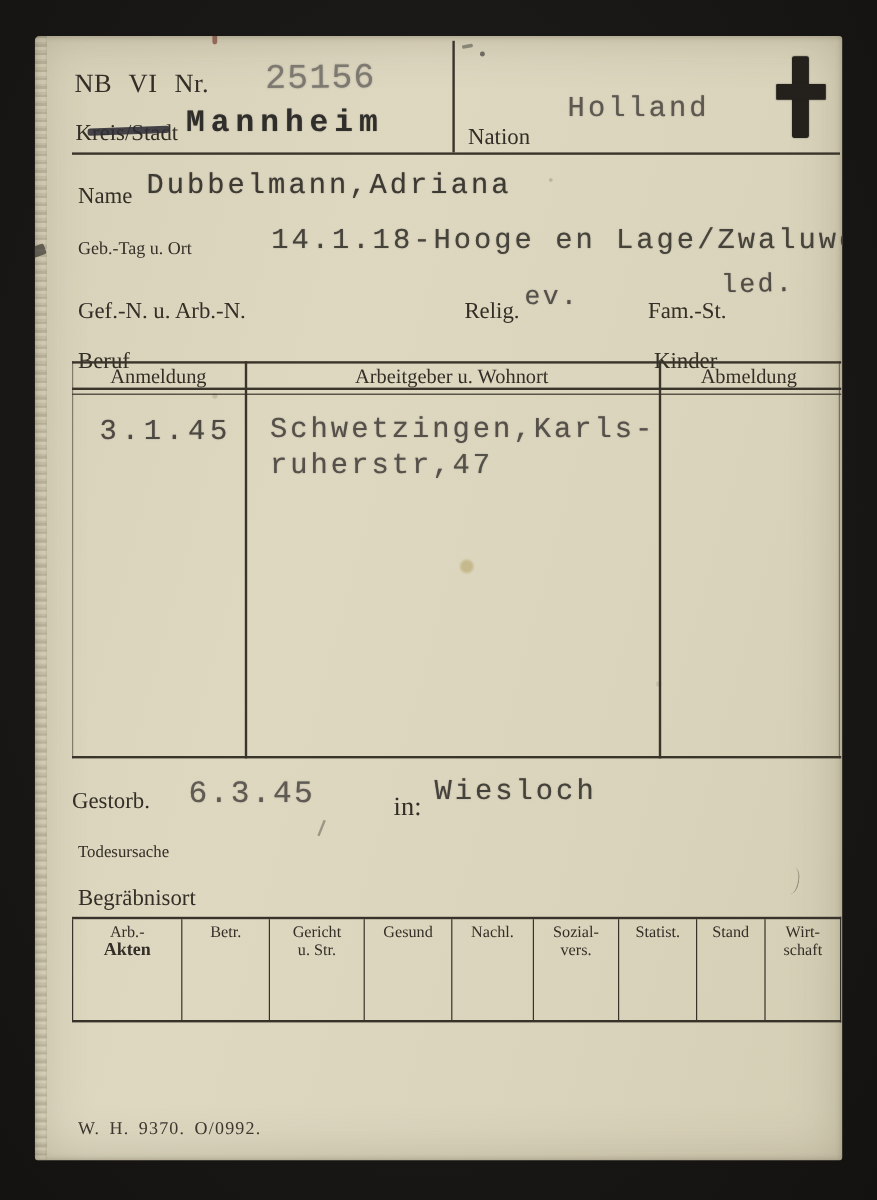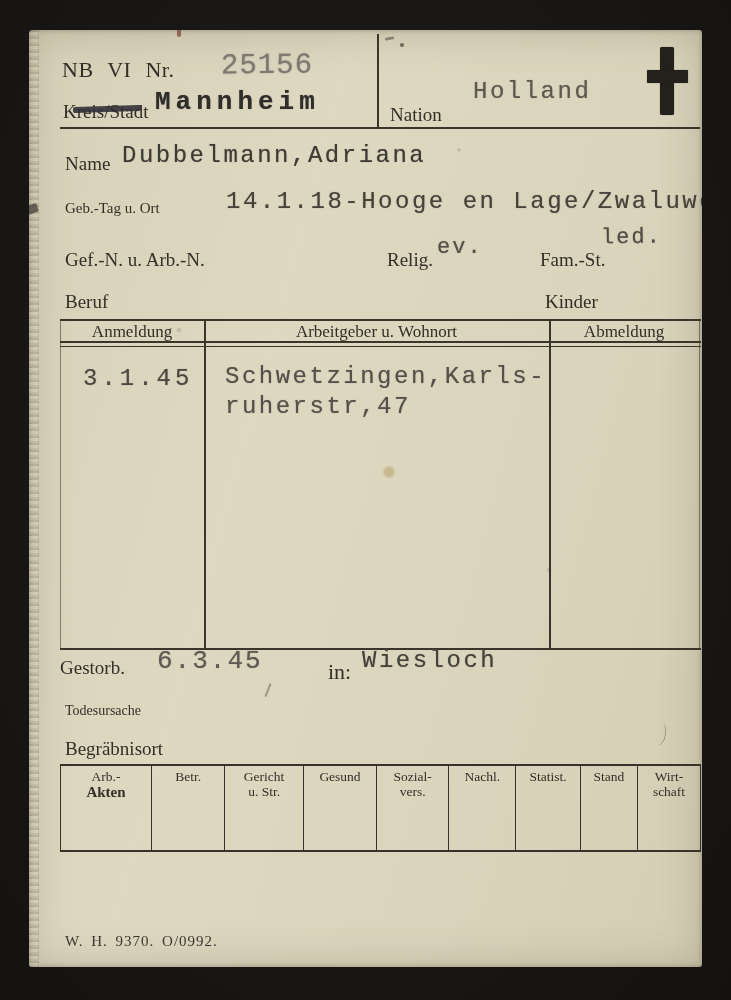--- a/index.html
+++ b/index.html
@@ -54,21 +54,21 @@
   [data-name="birth-label"]    { left:36px; top:170px; font-size:15px; }
   [data-name="birth-value"]    { left:197px; top:158px; color:#46433b; }
   [data-name="prisoner-label"] { left:36px; top:219px; font-size:19px; }
   [data-name="religion-label"] { left:358px; top:219px; font-size:19px; }
   [data-name="religion-value"] { left:408px; top:205px; font-size:22px; letter-spacing:2px; color:#54504a; }
   [data-name="marital-label"]  { left:511px; top:219px; font-size:19px; }
   [data-name="marital-value"]  { left:572px; top:195px; font-size:22px; letter-spacing:2px; color:#514d46; transform:rotate(-1deg); }
   [data-name="profession-label"] { left:36px; top:261px; font-size:19px; }
   [data-name="children-label"] { left:516px; top:261px; font-size:19px; }
 
-  .regtable { position:absolute; left:31px; top:289px; width:641px; height:331px; }
+  .regtable { position:absolute; left:31px; top:271px; width:641px; height:331px; }
   .regtable .h-top    { left:0; top:0; width:641px; height:2px; }
   .regtable .h-dbl1   { left:0; top:22px; width:641px; height:1.6px; }
   .regtable .h-dbl2   { left:0; top:26.5px; width:641px; height:1.6px; }
   .regtable .h-bottom { left:0; top:329px; width:641px; height:2.2px; }
   .regtable .v-1 { left:144px; top:0; width:1.8px; height:331px; }
   .regtable .v-2 { left:489px; top:0; width:1.8px; height:331px; }
   .regtable .v-l { left:0; top:0; width:1.2px; height:331px; opacity:.55; }
   .regtable .v-r { left:639px; top:0; width:1.2px; height:331px; opacity:.55; }
   .regtable .colhead { position:absolute; top:3px; font-size:17px; text-align:center; color:#332f27; }
   [data-name="reg-col-anmeldung"]   { left:0; width:144px; }
@@ -168,22 +168,22 @@
     <div class="abs lbl" data-name="died-in-label">in:</div>
     <div class="abs typed" data-name="died-place">Wiesloch</div>
     <div class="abs lbl" data-name="cause-label">Todesursache</div>
     <div class="abs lbl" data-name="burial-label">Begräbnisort</div>
 
     <div class="filetable lbl" data-name="file-table">
       <div class="cell fc0" data-name="file-col-arb-akten"><span>Arb.-</span><br><span class="b">Akten</span></div>
       <div class="cell fc1" data-name="file-col-betr"><span>Betr.</span></div>
       <div class="cell fc2" data-name="file-col-gericht"><span>Gericht</span><br><span>u. Str.</span></div>
       <div class="cell fc3" data-name="file-col-gesund"><span>Gesund</span></div>
+      <div class="cell fc6" data-name="file-col-nachl"><span>Nachl.</span></div>
       <div class="cell fc7" data-name="file-col-sozialvers"><span>Sozial-</span><br><span>vers.</span></div>
-      <div class="cell fc6" data-name="file-col-nachl"><span>Nachl.</span></div>
       <div class="cell fc8" data-name="file-col-statist"><span>Statist.</span></div>
       <div class="cell fc9" data-name="file-col-stand"><span>Stand</span></div>
       <div class="cell fc10" data-name="file-col-wirtschaft"><span>Wirt-</span><br><span>schaft</span></div>
     </div>
 
     <div class="abs lbl" data-name="form-number">W. H. 9370. O/0992.</div>
 
     <div class="abs" data-name="top-edge-red-mark"></div>
     <div class="abs" data-name="top-dash-mark"></div>
     <div class="abs" data-name="top-dot-mark"></div>

